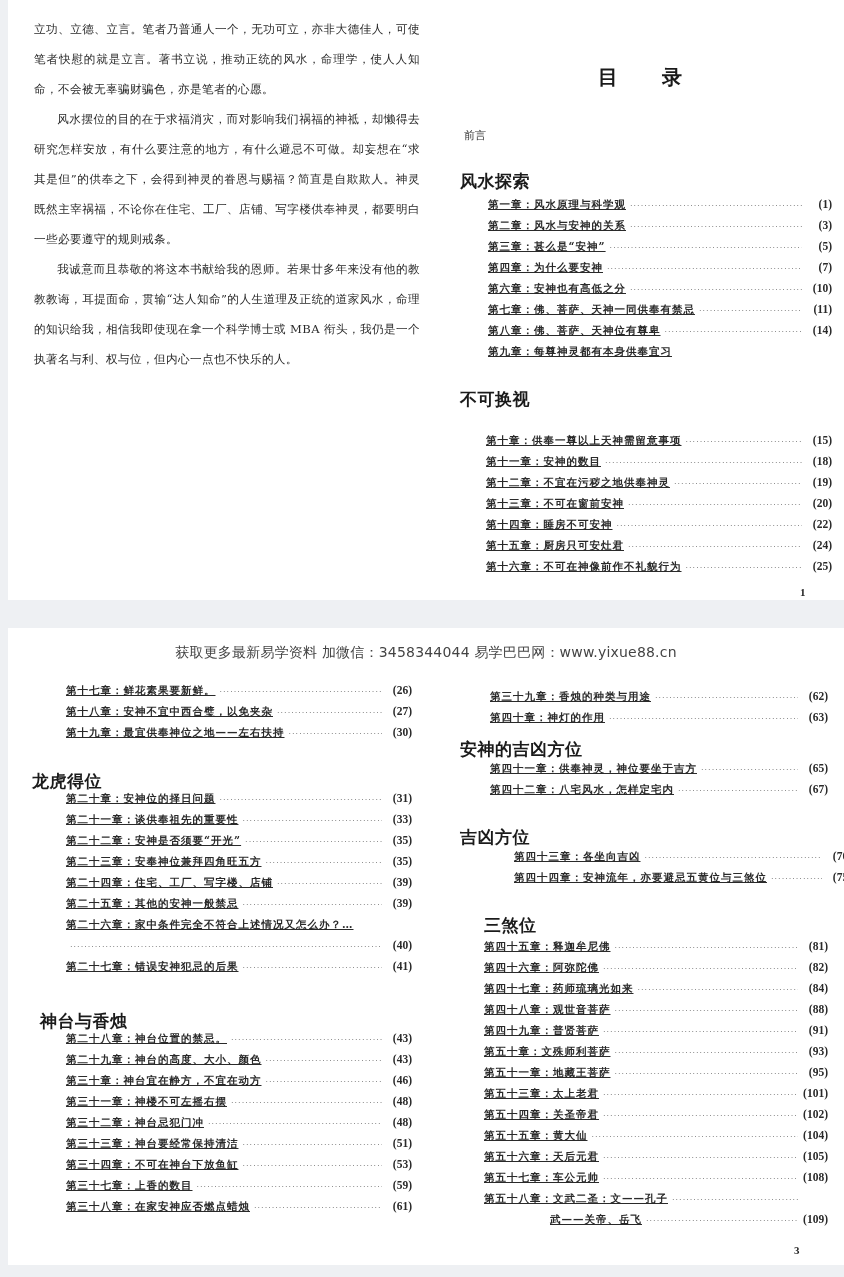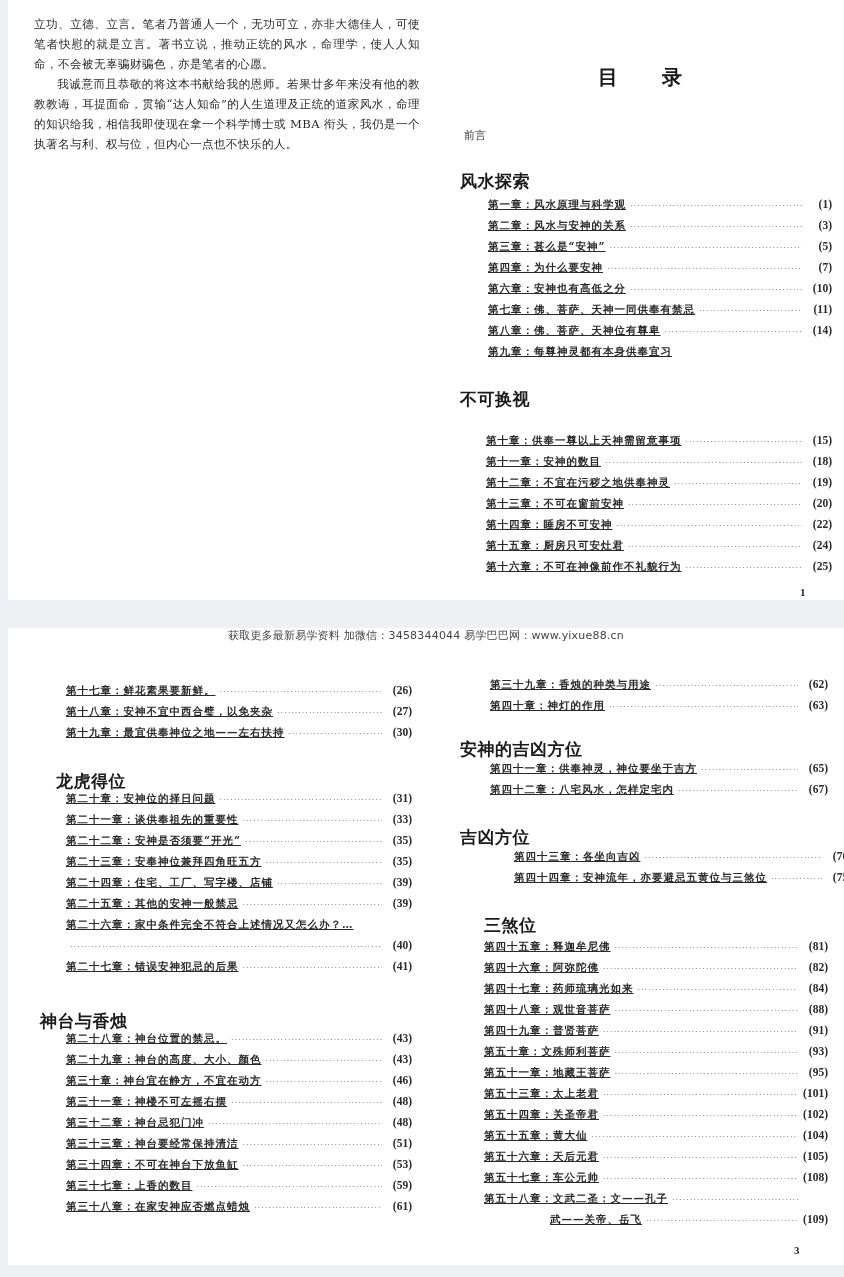--- a/index.html
+++ b/index.html
@@ -4,50 +4,51 @@
 <style>
   html, body { margin:0; padding:0; }
   body {
     width:844px; height:1277px; background:#eef0f3; position:relative; overflow:hidden;
     font-family:"DejaVu Serif","Liberation Serif",serif; color:#1e1e1e;
   }
   .page { position:absolute; background:#ffffff; }
   #page1 { left:8px; top:0; width:836px; height:600px; }
   #page2 { left:8px; top:628px; width:836px; height:637px; }
 
-  .para { position:absolute; left:26px; width:386px; font-size:11.6px; line-height:20px; letter-spacing:0.4px; color:#2a2a2a; text-align:justify; }
+  .para { position:absolute; left:26px; width:386px; font-size:11.6px; line-height:30px; letter-spacing:0.4px; color:#2a2a2a; text-align:justify; }
   .para p { margin:0; }
   .para p.indent { text-indent:2em; }
 
   .toc-title { position:absolute; left:590px; top:64px; font-size:20px; font-weight:bold; letter-spacing:44px; color:#1a1a1a; font-family:"DejaVu Sans","Liberation Sans",sans-serif; }
   .preface { position:absolute; left:456px; top:128px; font-size:11px; color:#333; }
 
   .section { position:absolute; font-size:17px; font-weight:bold; color:#1b1b1b; font-family:"DejaVu Sans","Liberation Sans",sans-serif; letter-spacing:0.5px; }
   .entries { position:absolute; }
   .entry { display:flex; align-items:baseline; height:21px; font-size:10.5px; color:#2a2a2a; white-space:nowrap; }
   .entry .label { font-weight:bold; letter-spacing:1px;text-decoration:underline; }
   .entry .dots { flex:1; overflow:hidden; margin:0 4px; color:#555; font-size:8px; letter-spacing:1px; }
   .entry .dots::before { content:"······························································································"; }
   .entry .dots.none::before { content:""; }
   .entry .pg { font-size:11.5px; min-width:26px; text-align:right; font-family:"Liberation Serif",serif; font-weight:bold; }
   .entry.cont { padding-left:0; }
   .entry.sub { padding-left:66px; }
 
   .pagenum { position:absolute; font-size:11px; font-family:"Liberation Serif",serif; font-weight:bold; }
-  .header-note { position:absolute; left:0; width:836px; top:0; text-align:center; font-size:11px; color:#444; font-family:"DejaVu Sans","Liberation Sans",sans-serif; letter-spacing:0.2px; }
+  .header-note { position:absolute; left:0; width:836px; top:16px; text-align:center; font-size:14px; color:#444; font-family:"DejaVu Sans","Liberation Sans",sans-serif; letter-spacing:0.2px; }
   .footer-note { position:absolute; left:6px; top:648px; font-size:7px; color:#333; font-family:"DejaVu Sans","Liberation Sans",sans-serif; }
   .footer-note .g { color:#3aa03a; }
   .footer-note .r { color:#d03030; }
 </style>
 </head>
 <body>
 
 <div class="page" id="page1">
   <div class="para" style="top:14px;">
     <p>立功、立德、立言。笔者乃普通人一个，无功可立，亦非大德佳人，可使笔者快慰的就是立言。著书立说，推动正统的风水，命理学，使人人知命，不会被无辜骗财骗色，亦是笔者的心愿。</p>
+    <p class="indent">风水摆位的目的在于求福消灾，而对影响我们祸福的神祗，却懒得去研究怎样安放，有什么要注意的地方，有什么避忌不可做。却妄想在“求其是但”的供奉之下，会得到神灵的眷恩与赐福？简直是自欺欺人。神灵既然主宰祸福，不论你在住宅、工厂、店铺、写字楼供奉神灵，都要明白一些必要遵守的规则戒条。</p>
     <p class="indent">我诚意而且恭敬的将这本书献给我的恩师。若果廿多年来没有他的教教教诲，耳提面命，贯输“达人知命”的人生道理及正统的道家风水，命理的知识给我，相信我即使现在拿一个科学博士或 MBA 衔头，我仍是一个执著名与利、权与位，但内心一点也不快乐的人。</p>
   </div>
 
   <div class="toc-title">目录</div>
   <div class="preface">前言</div>
 
   <div class="section" style="left:452px; top:170px;">风水探索</div>
   <div class="entries" id="p1s0" style="left:480px; top:198px; width:344px;">
       <div class="entry">
         <span class="label">第一章：风水原理与科学观</span>
@@ -147,21 +148,21 @@
         <span class="dots"></span>
         <span class="pg">(27)</span>
       </div>
       <div class="entry">
         <span class="label">第十九章：最宜供奉神位之地——左右扶持</span>
         <span class="dots"></span>
         <span class="pg">(30)</span>
       </div>
     </div>
 
-  <div class="section" style="left:48px; top:142px;">龙虎得位</div>
+  <div class="section" style="left:24px; top:142px;">龙虎得位</div>
   <div class="entries" id="p2l0" style="left:58px; top:164px; width:346px;">
       <div class="entry">
         <span class="label">第二十章：安神位的择日问题</span>
         <span class="dots"></span>
         <span class="pg">(31)</span>
       </div>
       <div class="entry">
         <span class="label">第二十一章：谈供奉祖先的重要性</span>
         <span class="dots"></span>
         <span class="pg">(33)</span>
@@ -245,21 +246,21 @@
         <span class="dots"></span>
         <span class="pg">(59)</span>
       </div>
       <div class="entry">
         <span class="label">第三十八章：在家安神应否燃点蜡烛</span>
         <span class="dots"></span>
         <span class="pg">(61)</span>
       </div>
     </div>
 
-  <div class="entries" id="p2rc" style="left:482px; top:50px; width:338px;">
+  <div class="entries" id="p2rc" style="left:482px; top:62px; width:338px;">
       <div class="entry">
         <span class="label">第三十九章：香烛的种类与用途</span>
         <span class="dots"></span>
         <span class="pg">(62)</span>
       </div>
       <div class="entry">
         <span class="label">第四十章：神灯的作用</span>
         <span class="dots"></span>
         <span class="pg">(63)</span>
       </div>

